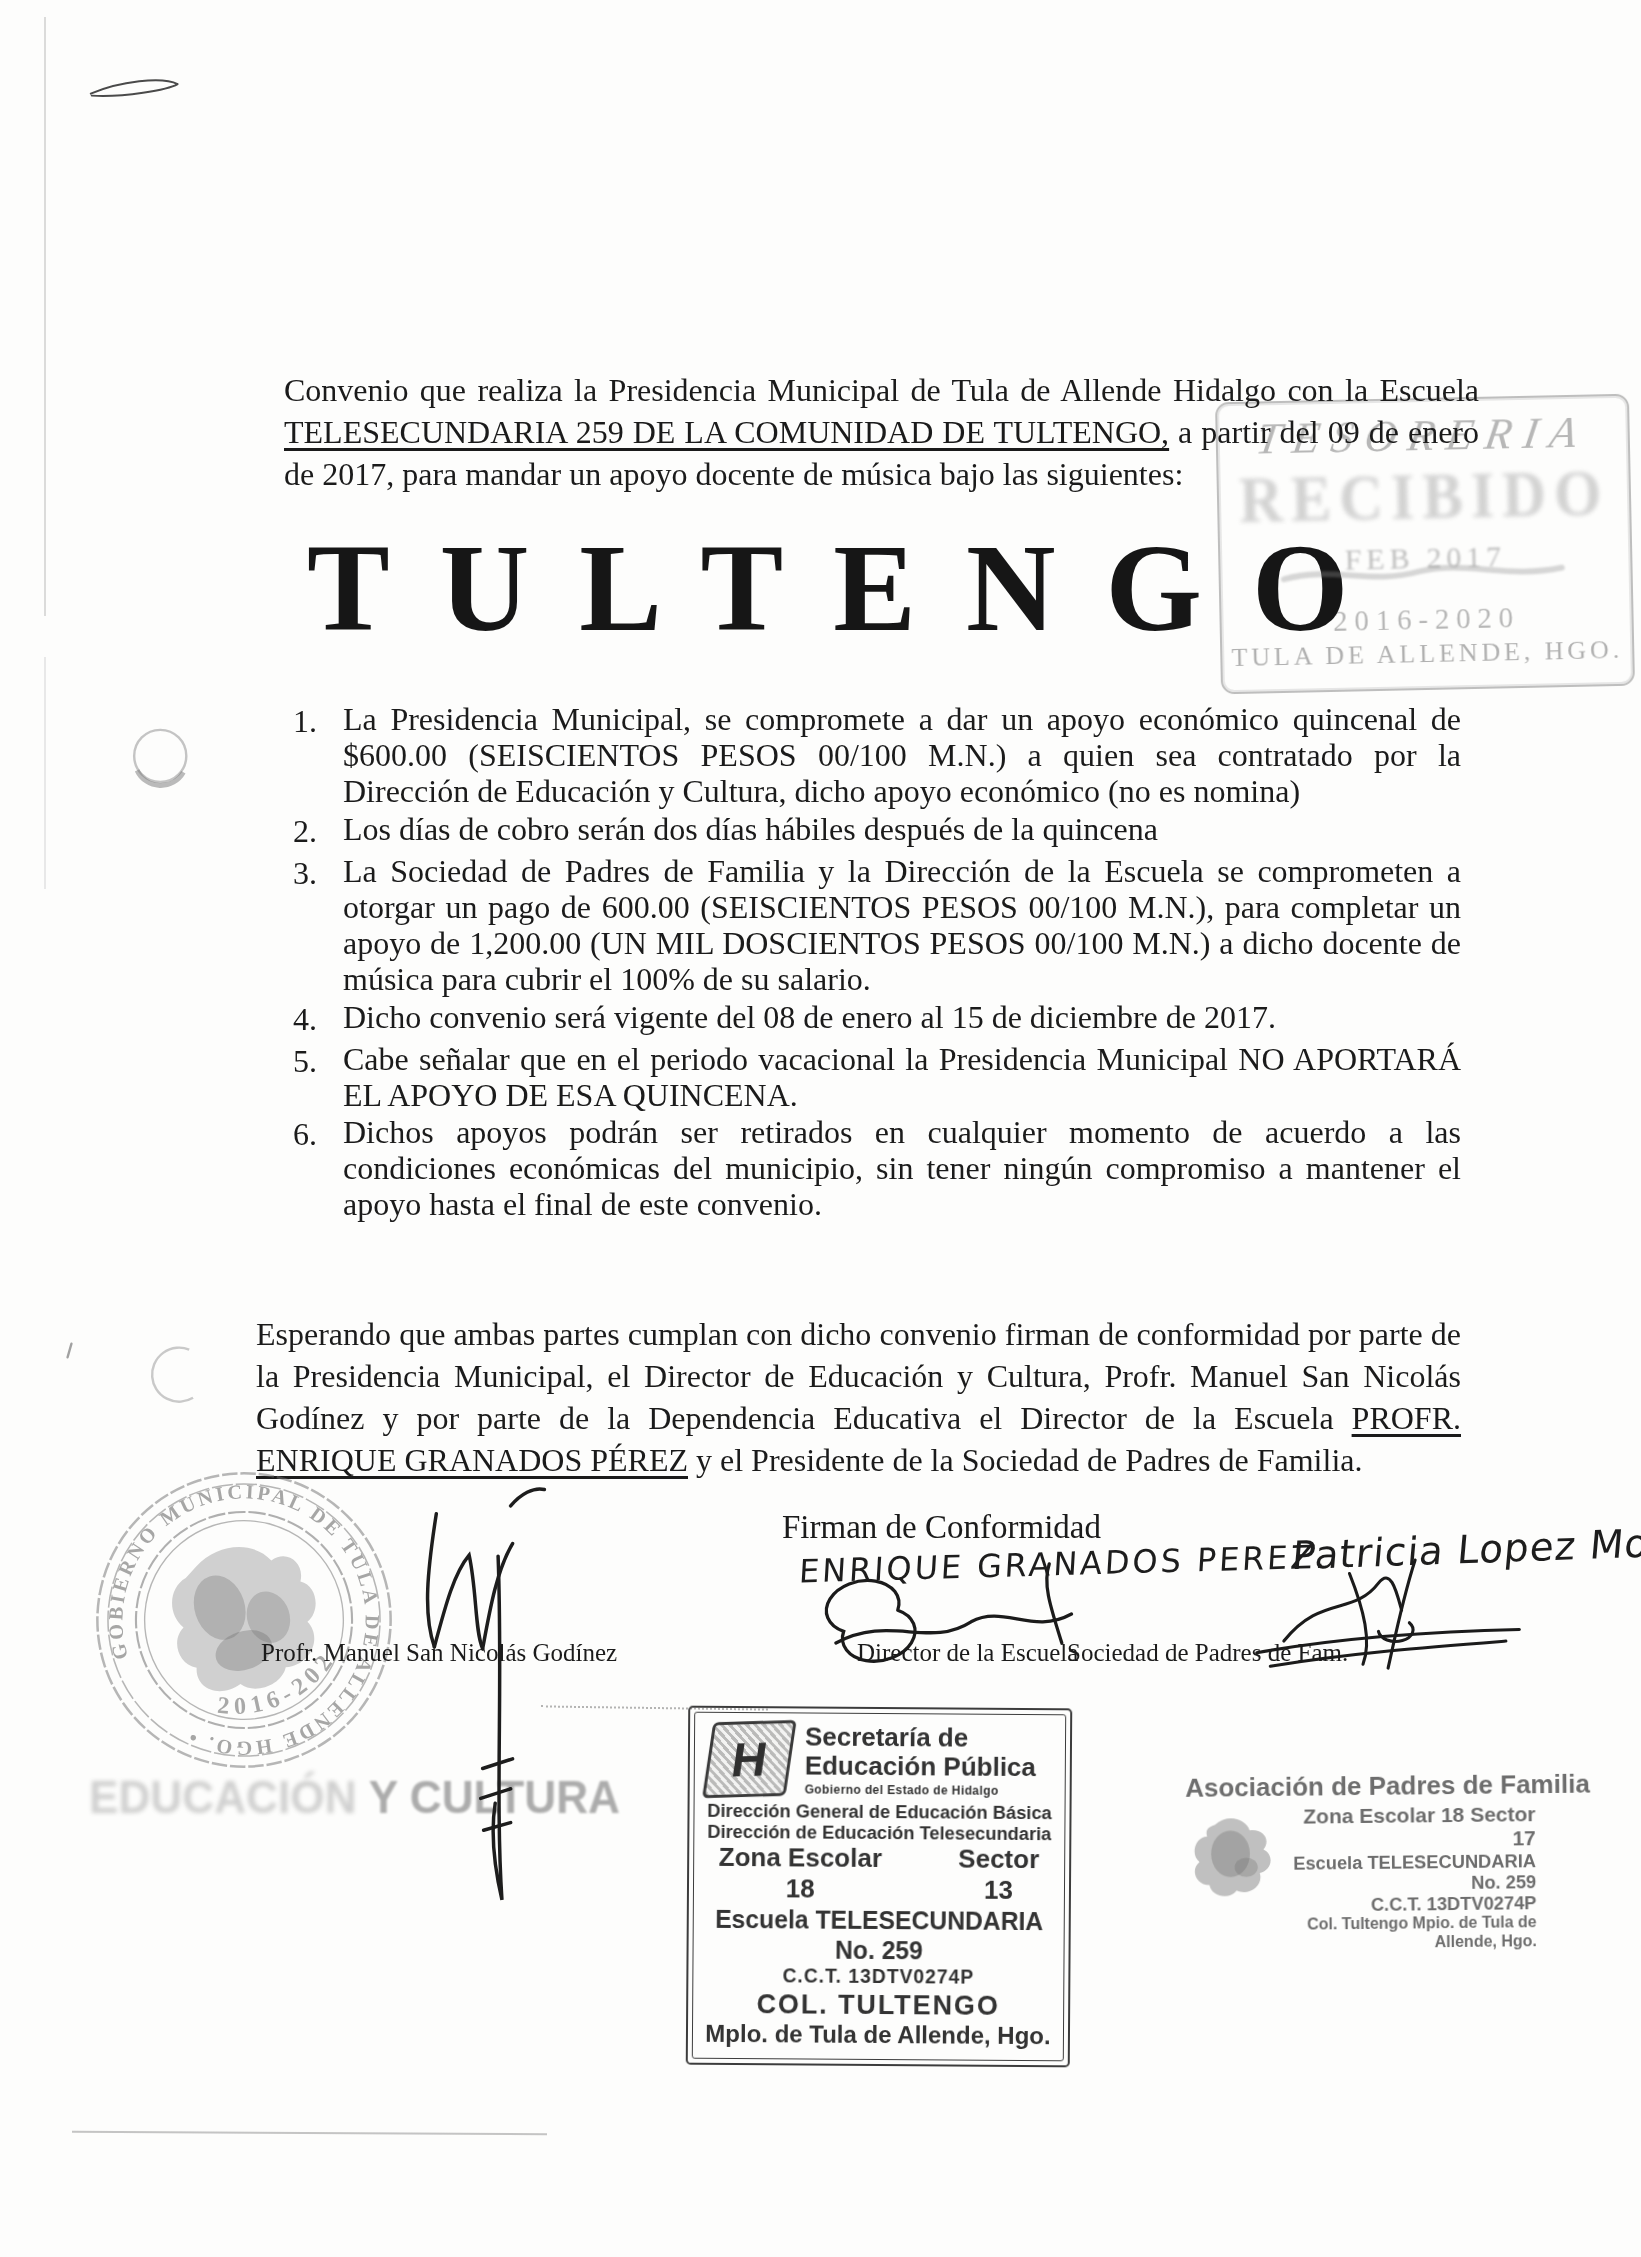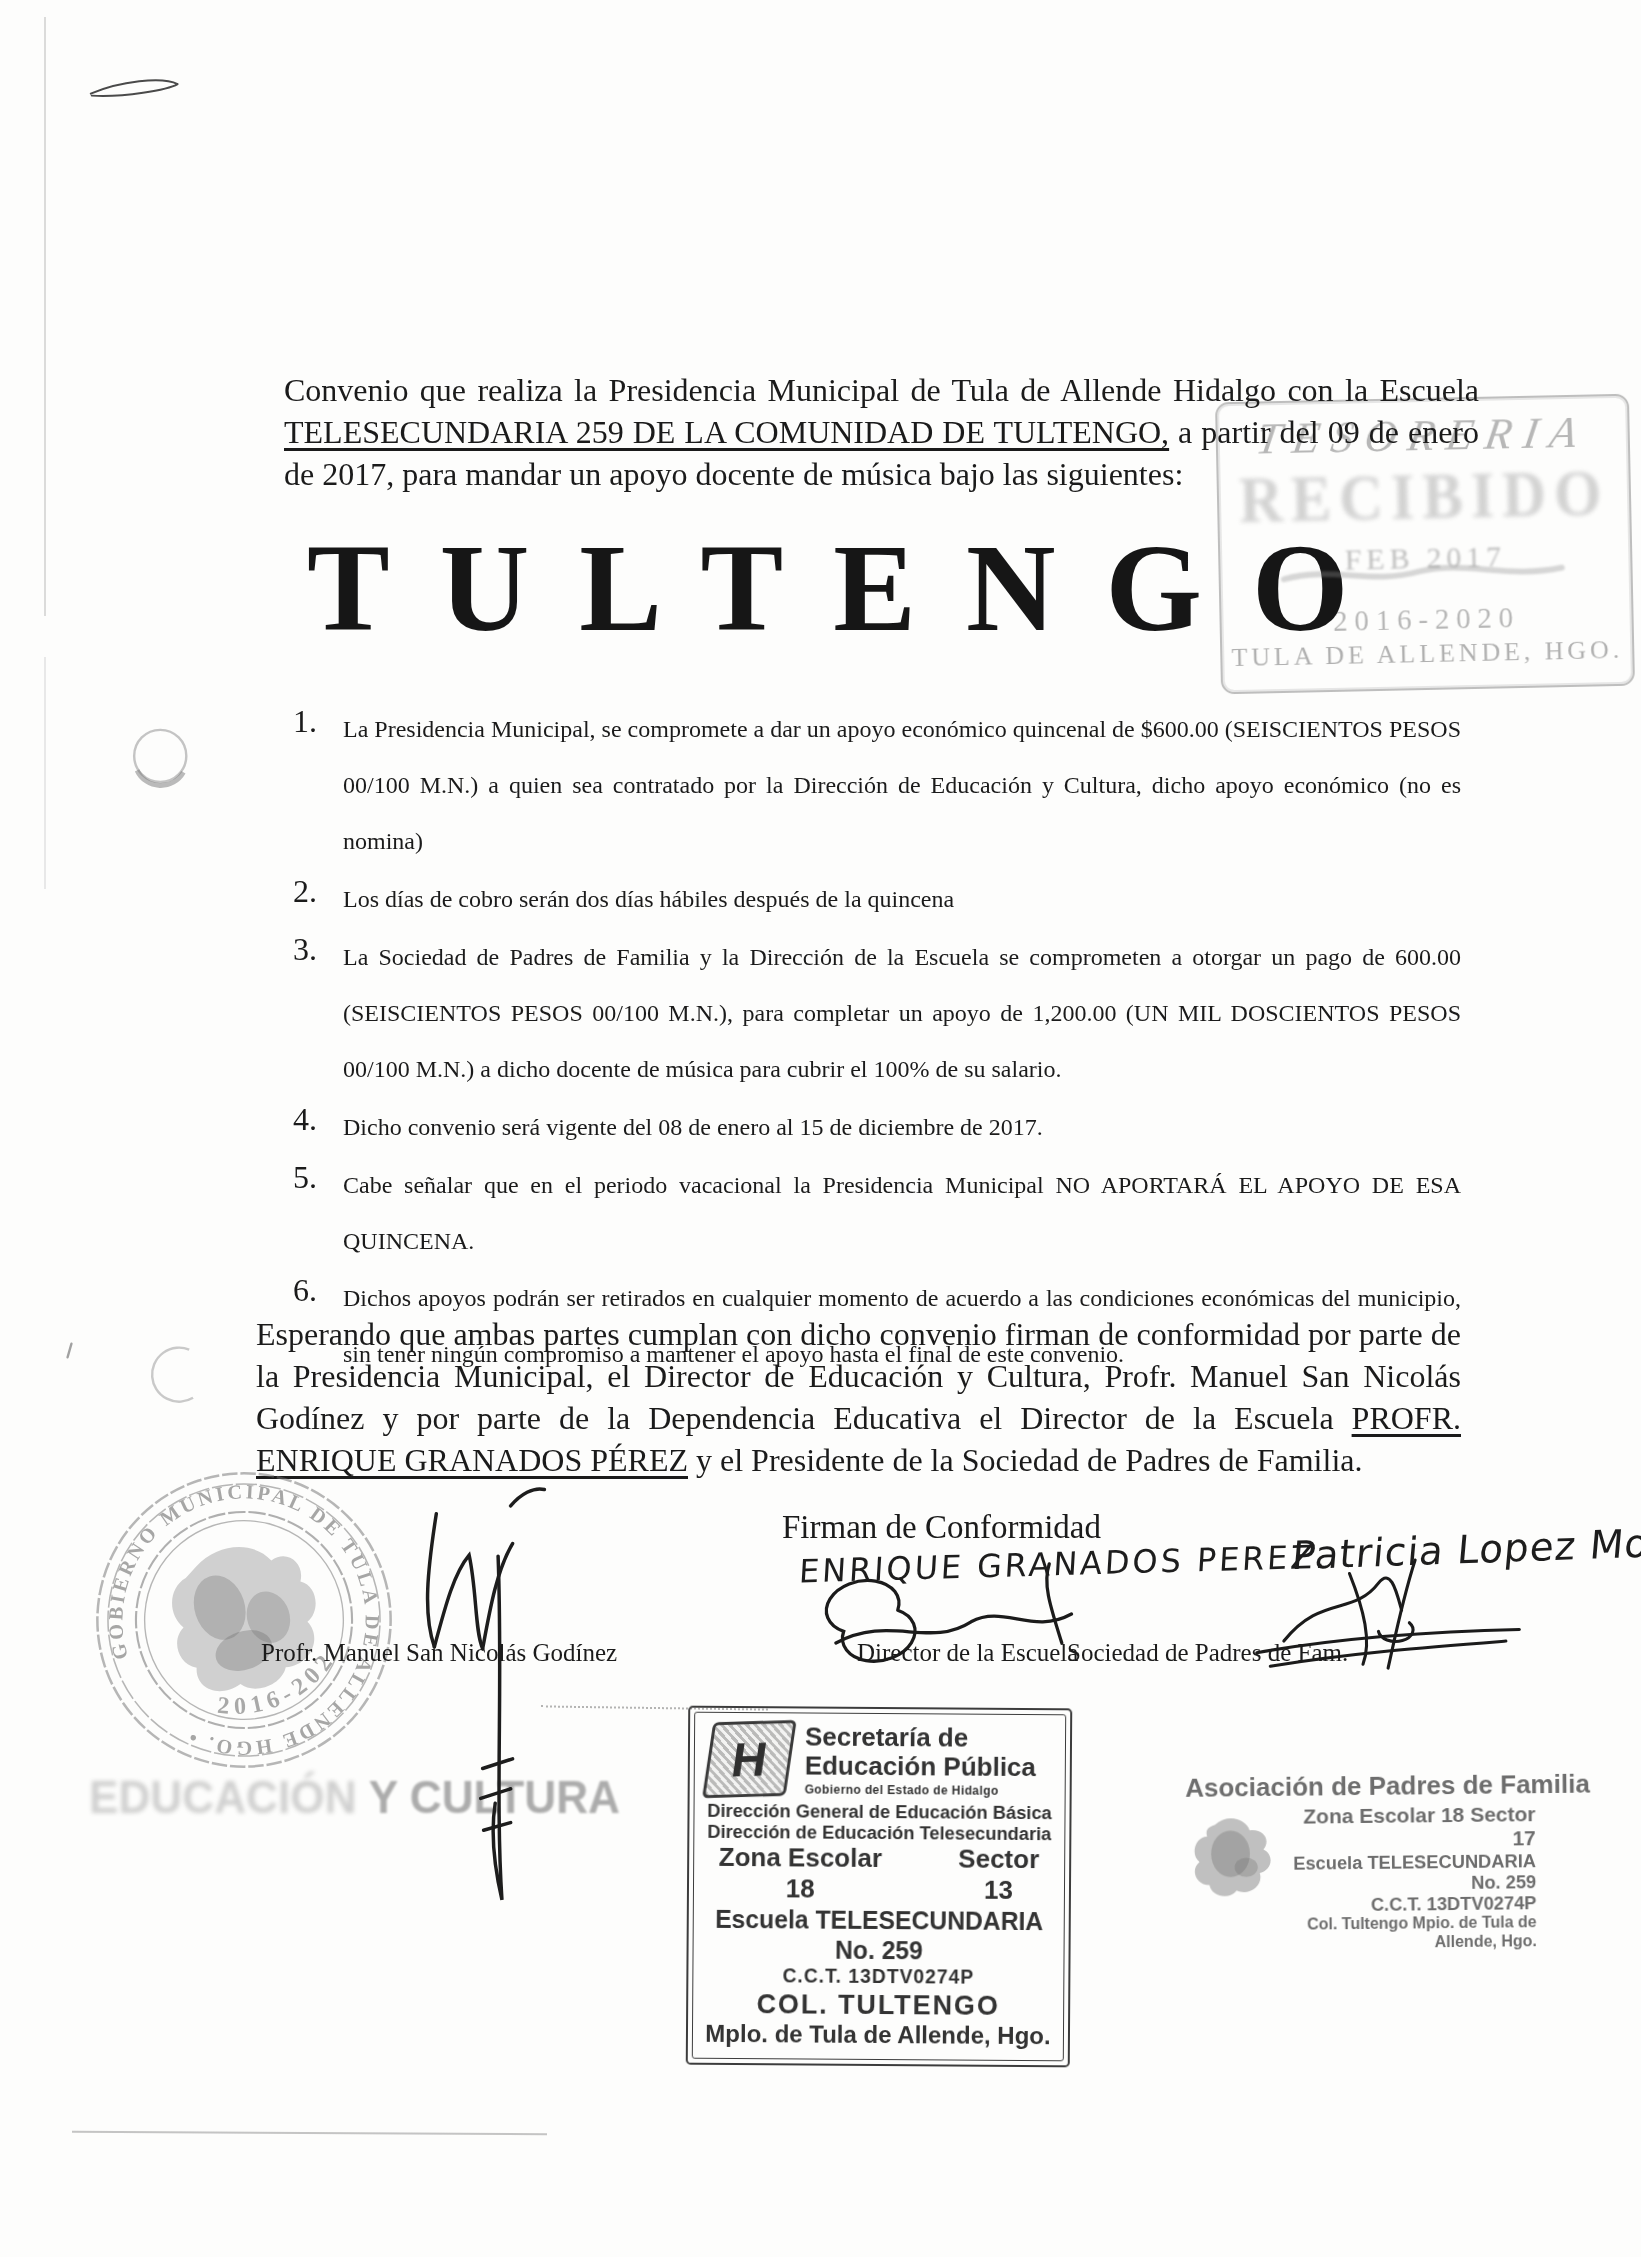--- a/index.html
+++ b/index.html
@@ -12,21 +12,21 @@
   
   .date-line{left:922px; top:216px; font-size:34px; white-space:nowrap; z-index:2;}
   .intro{left:266px; top:351px; width:1195px; font-size:32px; line-height:42px;
          text-align:justify; margin:18px; z-index:2;}
   .u{text-decoration:underline; text-decoration-thickness:2.9px; text-underline-offset:4.8px;}
   .doc-title{left:307px; top:518px; margin:0; font-size:124px; font-weight:600;
              letter-spacing:50px; white-space:nowrap; z-index:3; color:#161616;}
   .clauses{left:293px; top:701px; width:1168px; z-index:2;}
   .clause{display:flex; margin:0 0 1.9px 0;}
   .clause .num{flex:0 0 50px; font-size:32px; line-height:40px;}
-  .clause .ctext{flex:1; font-size:24px; line-height:56px; text-align:justify;}
+  .clause .ctext{flex:1; font-size:32px; line-height:36px; text-align:justify;}
   .closing{left:256px; top:1313px; width:1205px; font-size:32px; line-height:42px;
            text-align:justify; margin:0; z-index:2;}
   .firman{left:782px; top:1509px; font-size:33px; white-space:nowrap; z-index:2;}
   .role{font-size:25px; white-space:nowrap; z-index:3;}
   
   .hand{font-family:"DejaVu Sans", sans-serif; color:#1d1d1d; white-space:nowrap; z-index:5;}
   .hand1{left:799px; top:1545px; font-size:32px; letter-spacing:2.9px;
          transform:rotate(-1.6deg) skewX(-5deg);}
   .hand2{left:1292px; top:1526px; font-size:39px; letter-spacing:1px;
          transform:rotate(-2deg) skewX(-7deg);}

